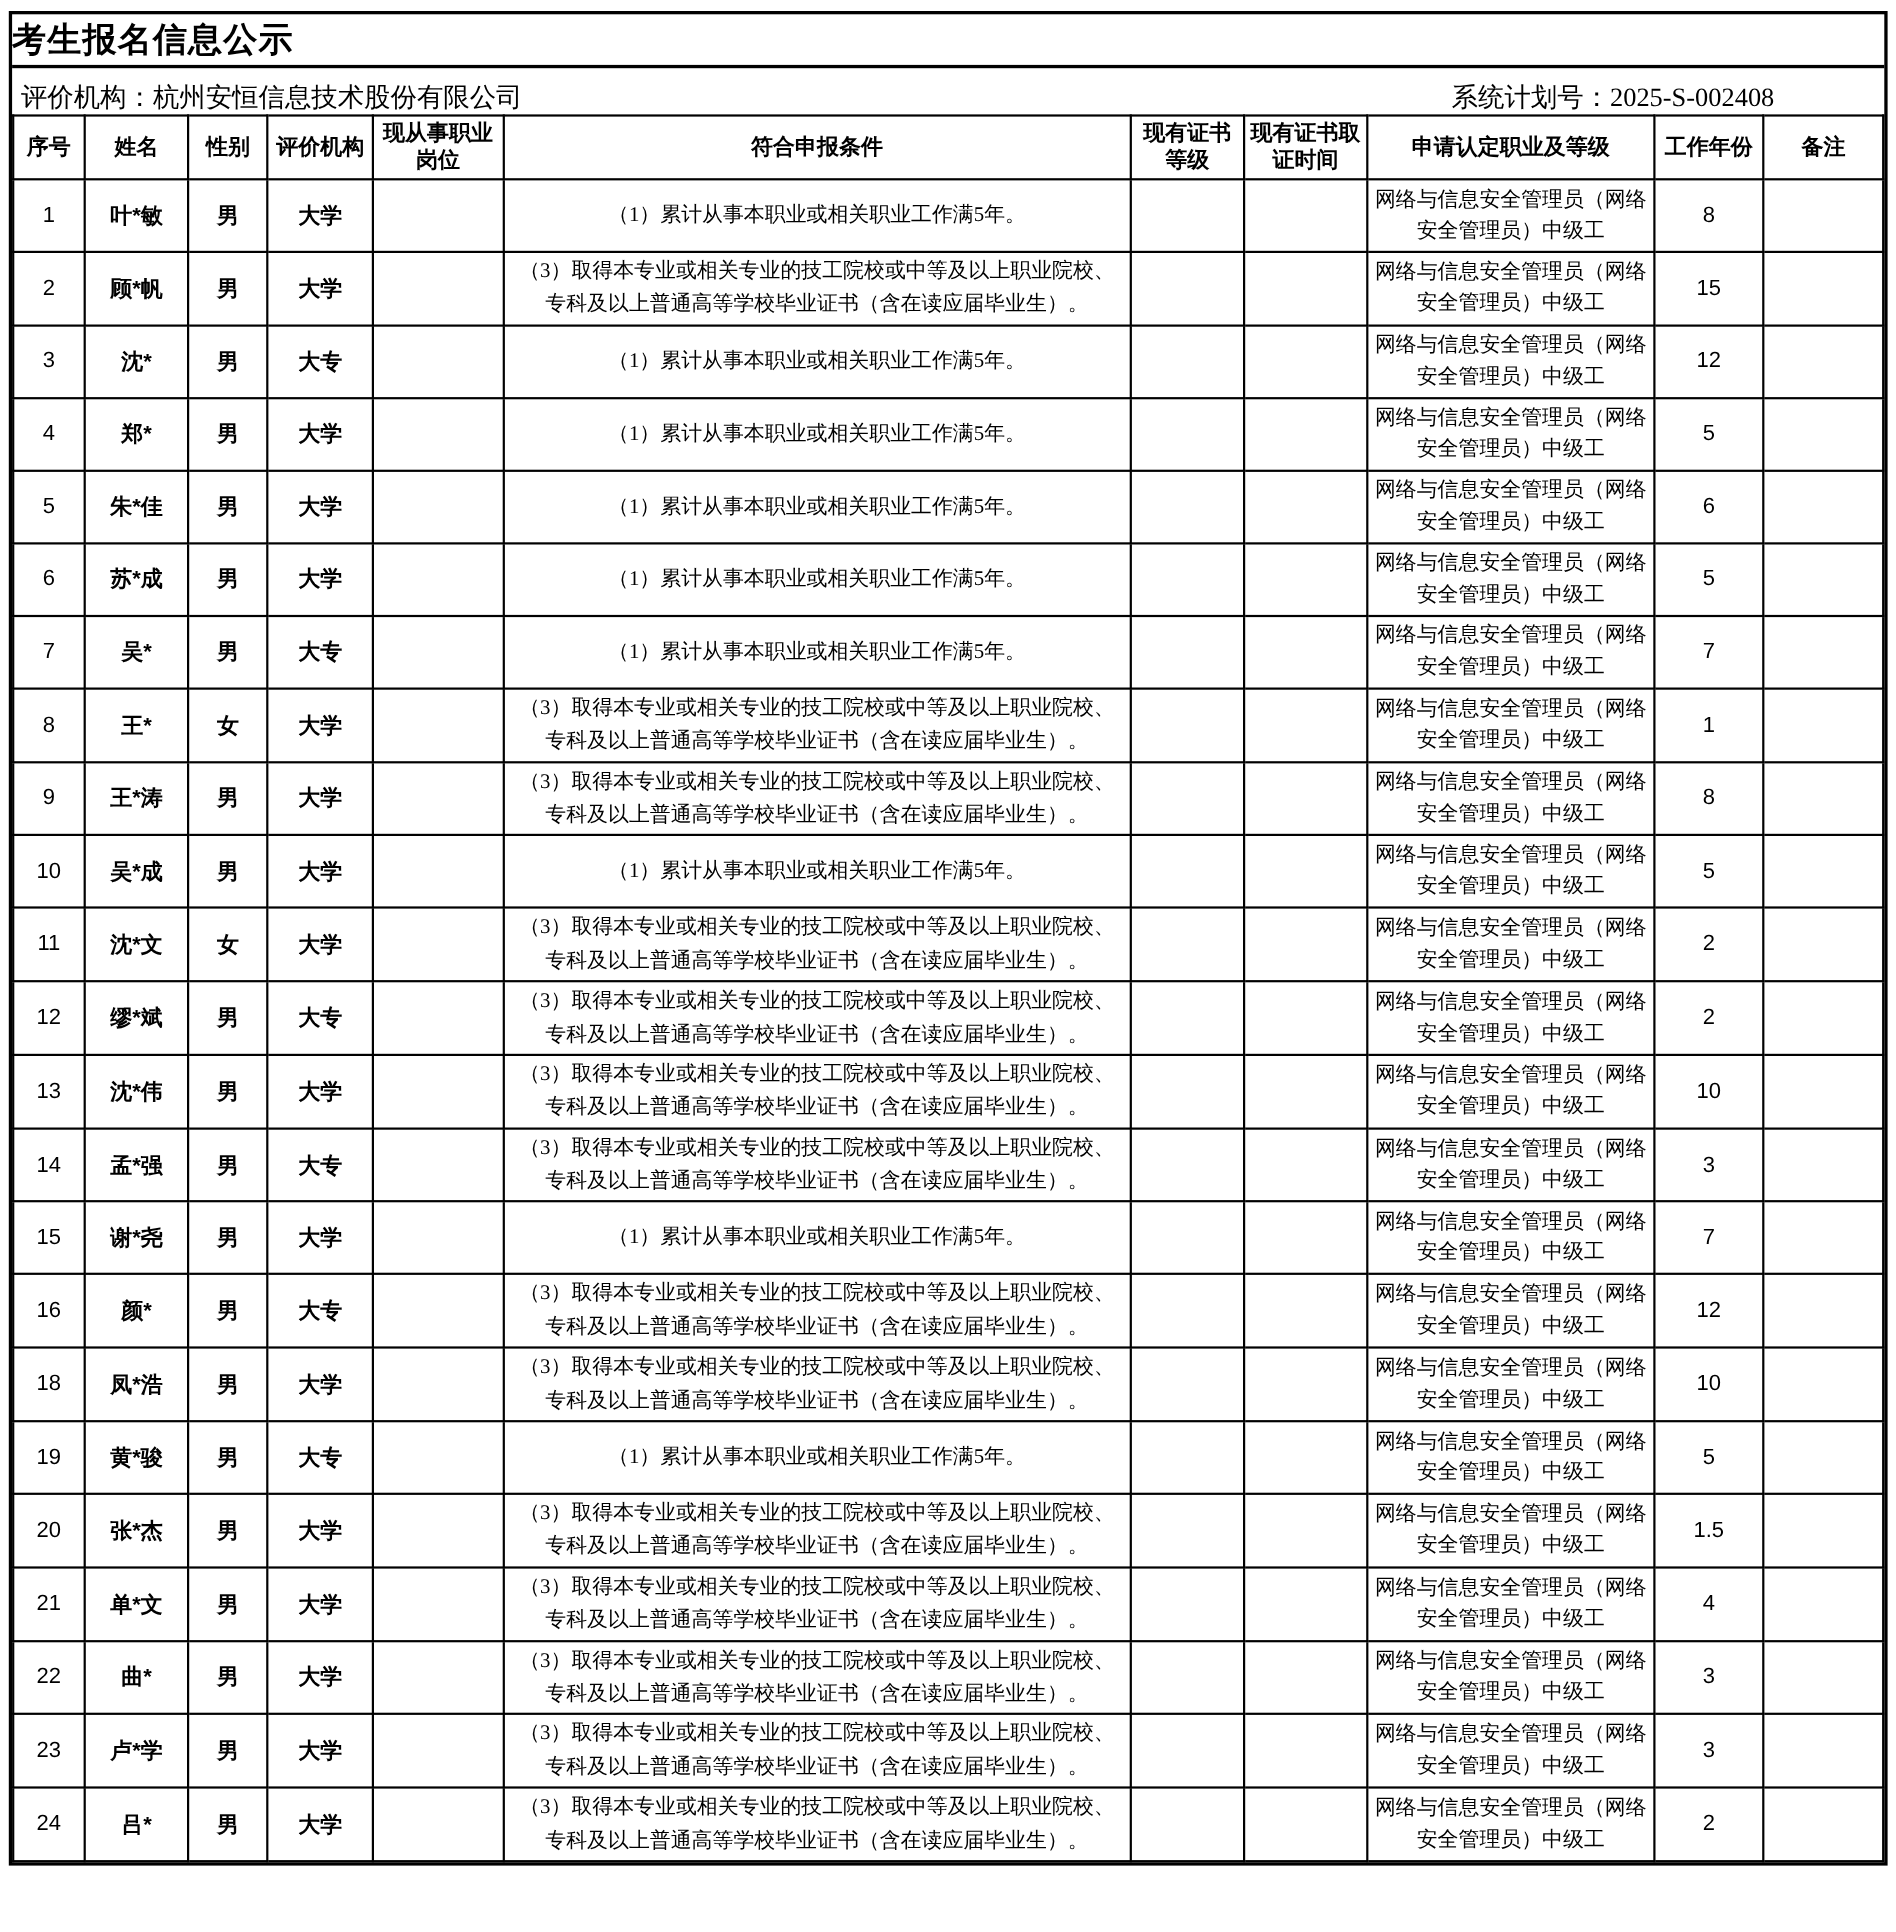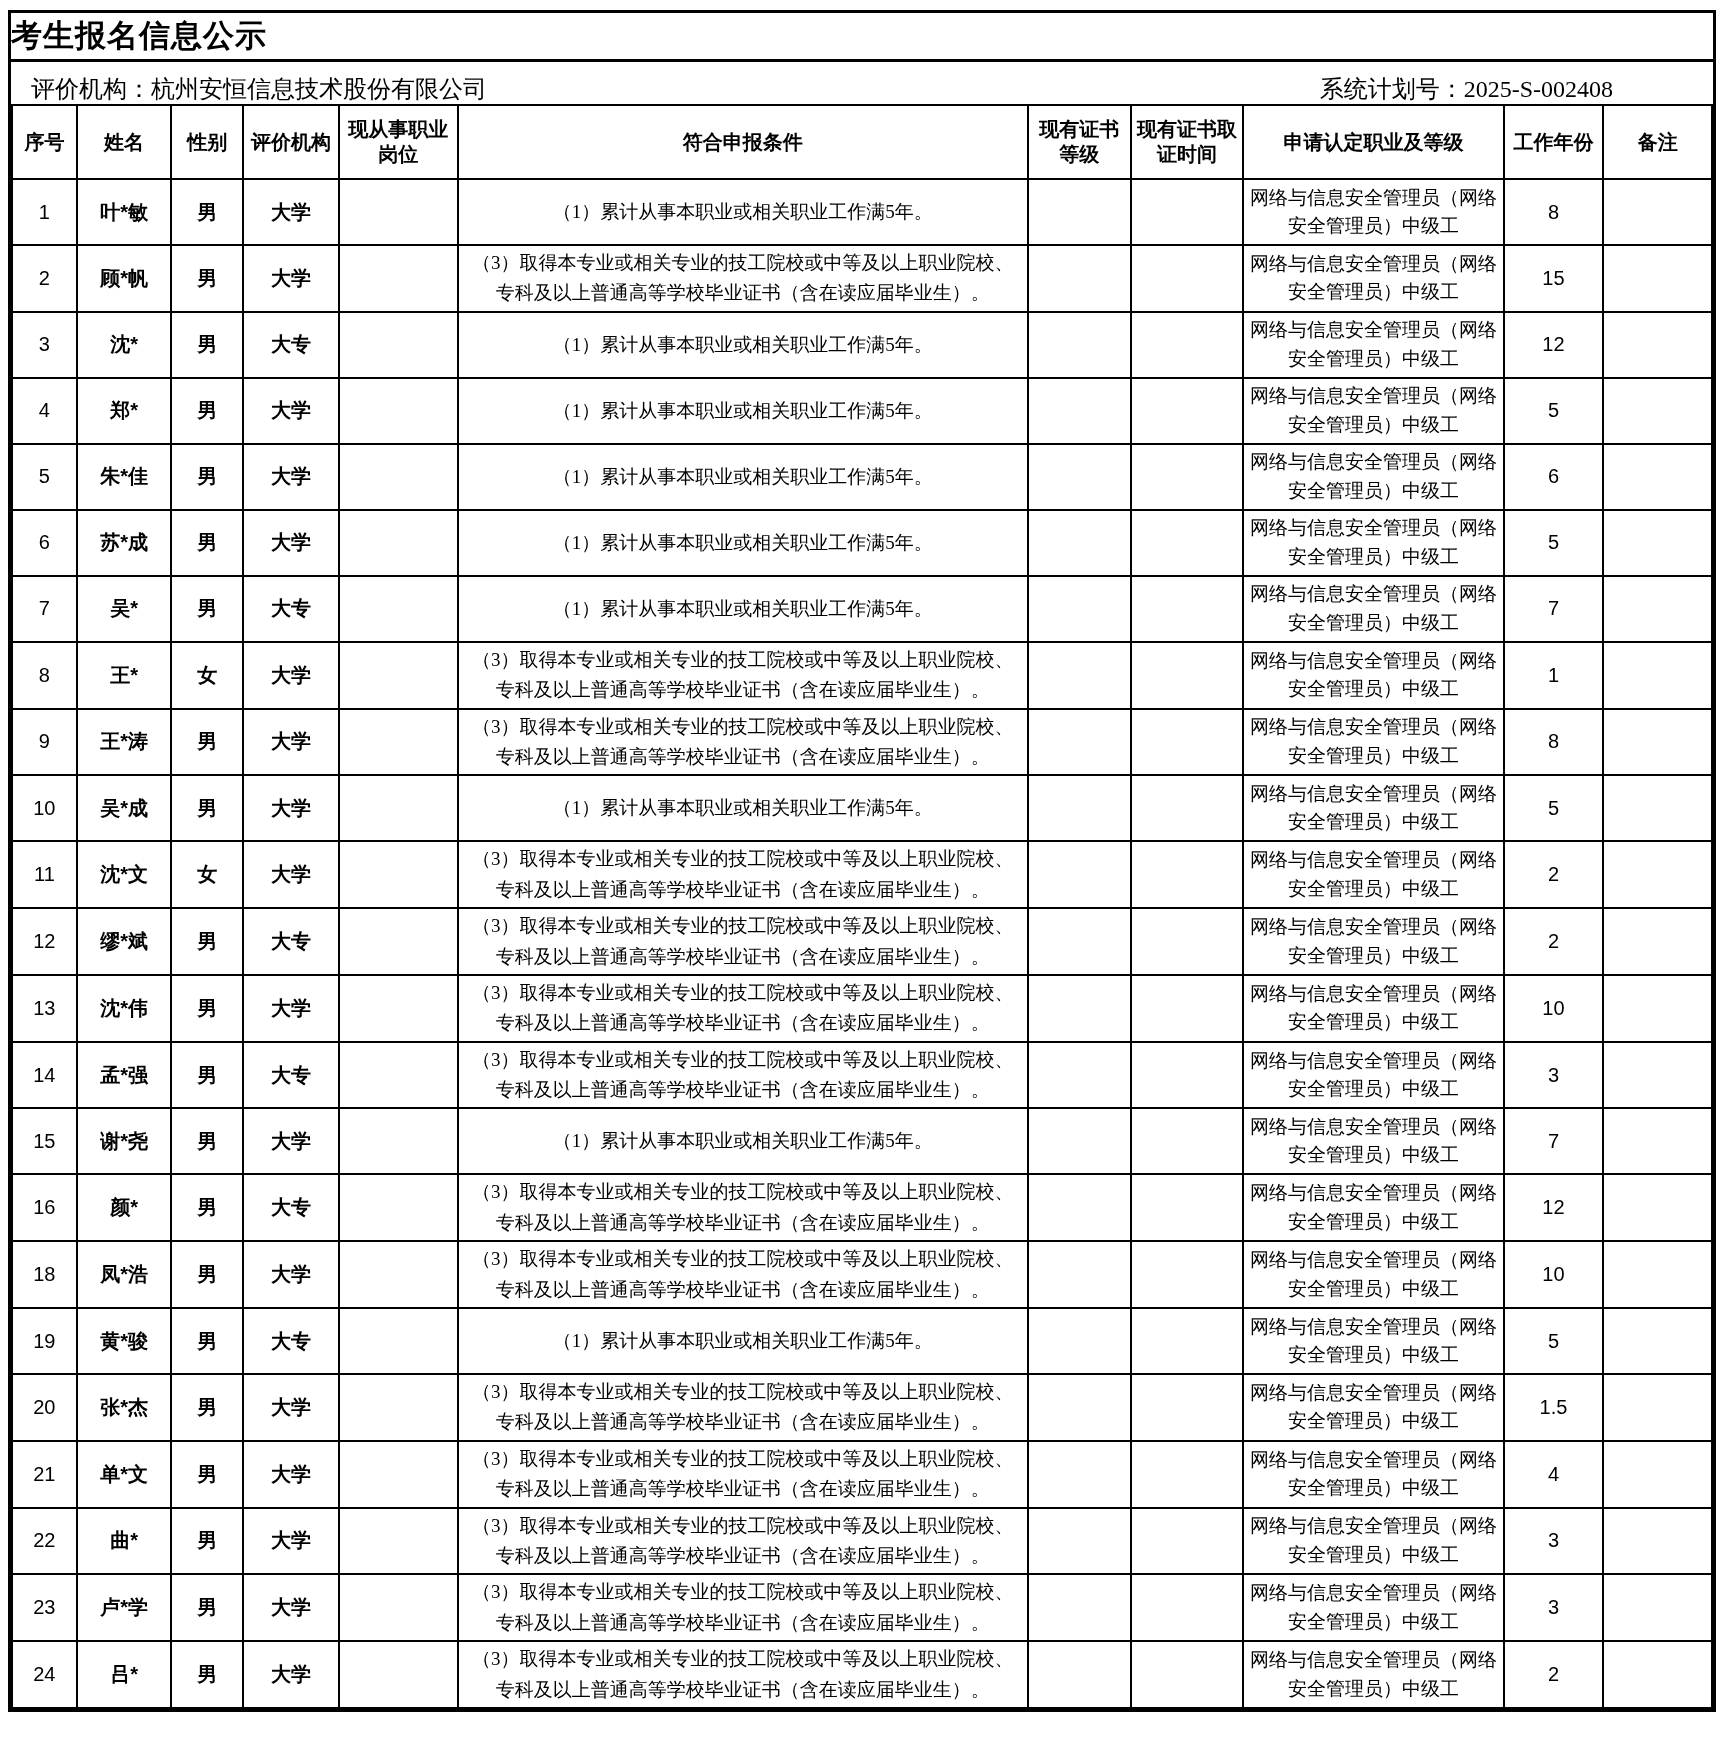--- a/index.html
+++ b/index.html
@@ -31,39 +31,39 @@
     letter-spacing: 1px;
   }
   .subtitle-bar {
     height: 42px;
     display: flex;
     justify-content: space-between;
     align-items: flex-end;
     font-family: "Liberation Serif", "DejaVu Serif", serif;
     font-size: 24px;
     line-height: 1.1;
-    padding: 0 0 2px 20px;
+    padding: 0 0 2px 8px;
     box-sizing: border-box;
   }
   .subtitle-right {
     padding-right: 100px;
   }
   table.reg {
     width: 100%;
     border-collapse: collapse;
     table-layout: fixed;
   }
   table.reg th, table.reg td {
     border: 2px solid #000;
     text-align: center;
     vertical-align: middle;
     overflow: hidden;
     box-sizing: border-box;
   }
-  table.reg thead tr { height: 74px; }
+  table.reg thead tr { height: 58px; }
   table.reg tbody tr { height: 66px; }
   table.reg th {
     font-family: "Liberation Sans", "DejaVu Sans", sans-serif;
     font-weight: bold;
     font-size: 20px;
     line-height: 1.25;
     padding: 0 2px;
   }
   td.c-index { font-size: 20px; }
   td.c-name, td.c-gender, td.c-edu {

